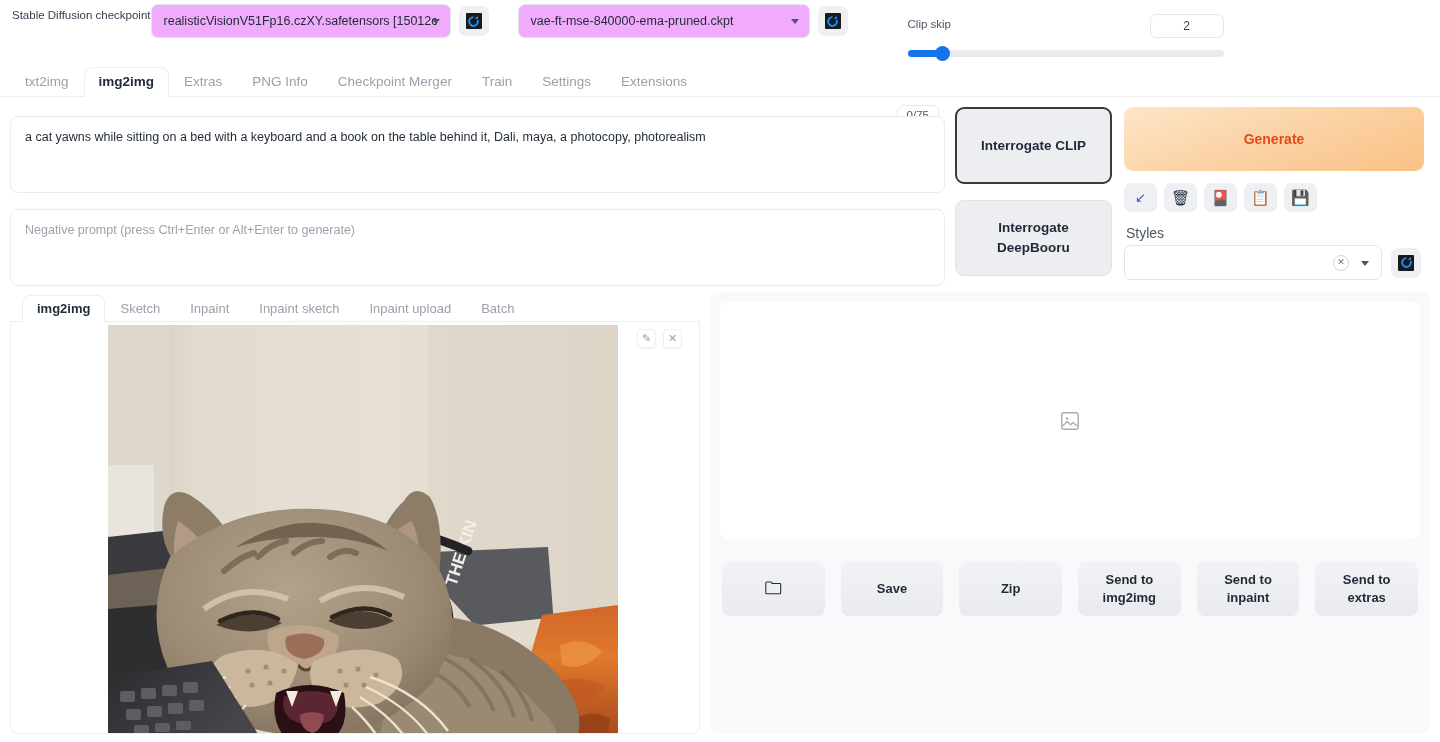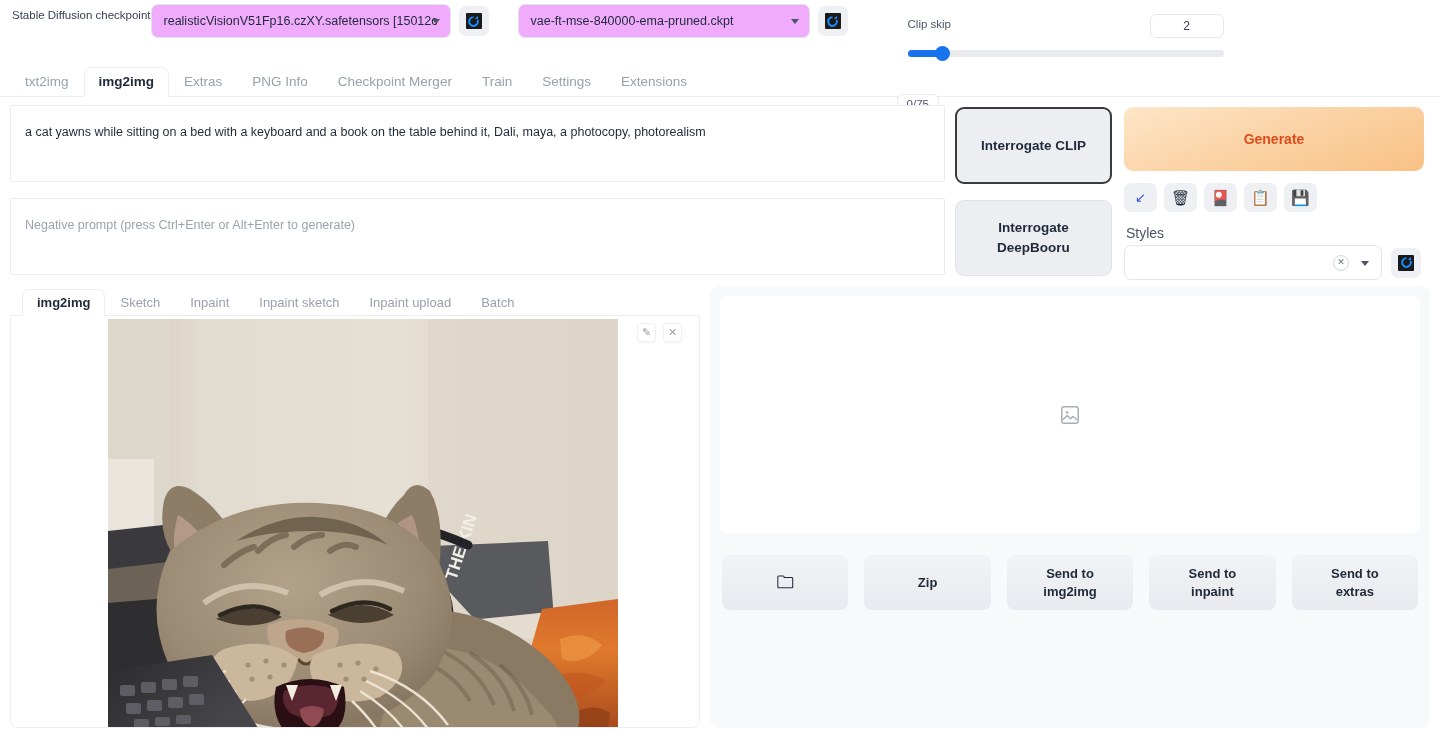--- a/index.html
+++ b/index.html
@@ -120,28 +120,28 @@
     background: #ffffff;
     border-color: #eceef1;
   }
 
   
   .prompt-zone {
     display: flex;
     padding: 8px 10px 0 10px;
     gap: 10px;
   }
-  .prompt-col { width: 935px; flex: none; position: relative; }
+  .prompt-col { width: 935px; flex: none; position: relative; margin-top: 11px; }
   .prompt-box {
     position: relative;
     border: 1px solid #eaecef;
-    border-radius: 2px;
+    border-radius: 8px;
     background: #fff;
     height: 77px;
-    padding: 17px 14px;
+    padding: 11px 14px;
     font-size: 12.5px;
     line-height: 18px;
     color: #1f2937;
   }
   .prompt-box.negative { margin-top: 16px; color: #9ca3af; }
   .counter {
     position: absolute; right: 6px; top: -11px;
     background: #ffffff;
     border: 1px solid #e8eaee;
     border-radius: 6px;
@@ -608,20 +608,21 @@
           <rect x="3" y="3" width="18" height="18" rx="2.5"></rect>
           <circle cx="8.8" cy="9.2" r="1.4" fill="#9aa1ab" stroke="none"></circle>
           <path d="M4 17.5l5-5 3.6 3.6 2.6-2.6L20 17.4"></path>
         </svg>
       </div>
 
       <div class="gal-buttons">
         <div class="gal-btn">
           <span class="folder-glyph">🗀</span>
         </div>
+        <div class="gal-btn">Save</div>
         <div class="gal-btn">Zip</div>
         <div class="gal-btn">
           <div>
             <div>Send to</div>
             <div>img2img</div>
           </div>
         </div>
         <div class="gal-btn">
           <div>
             <div>Send to</div>

